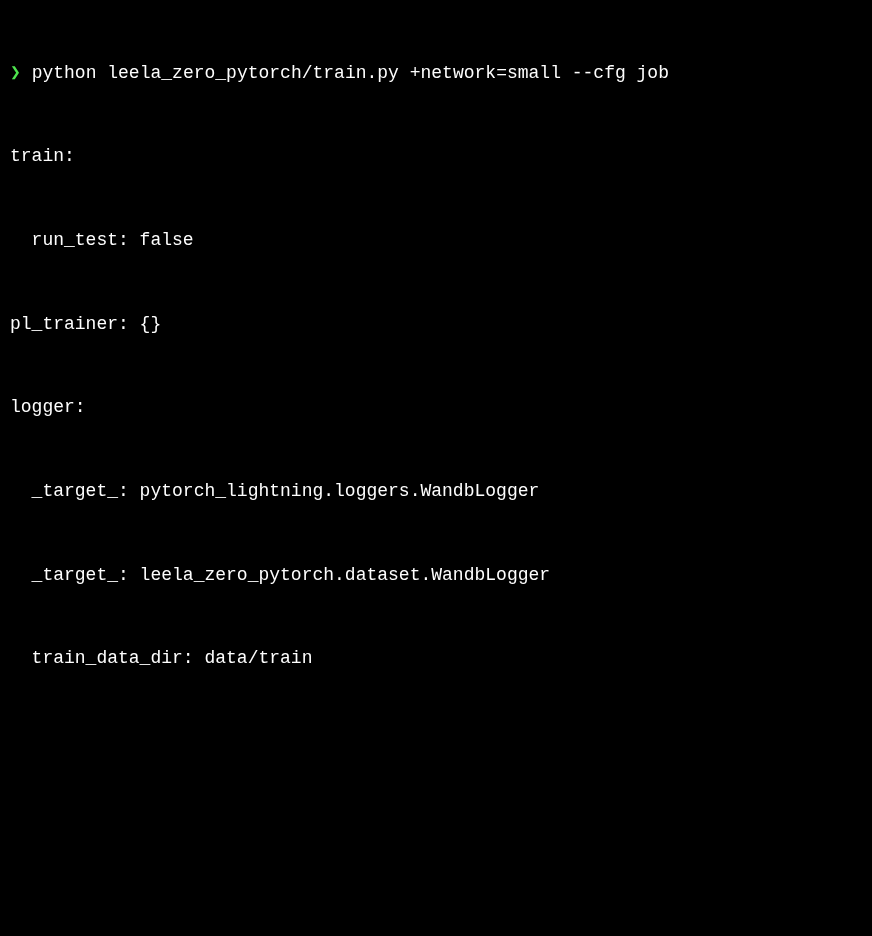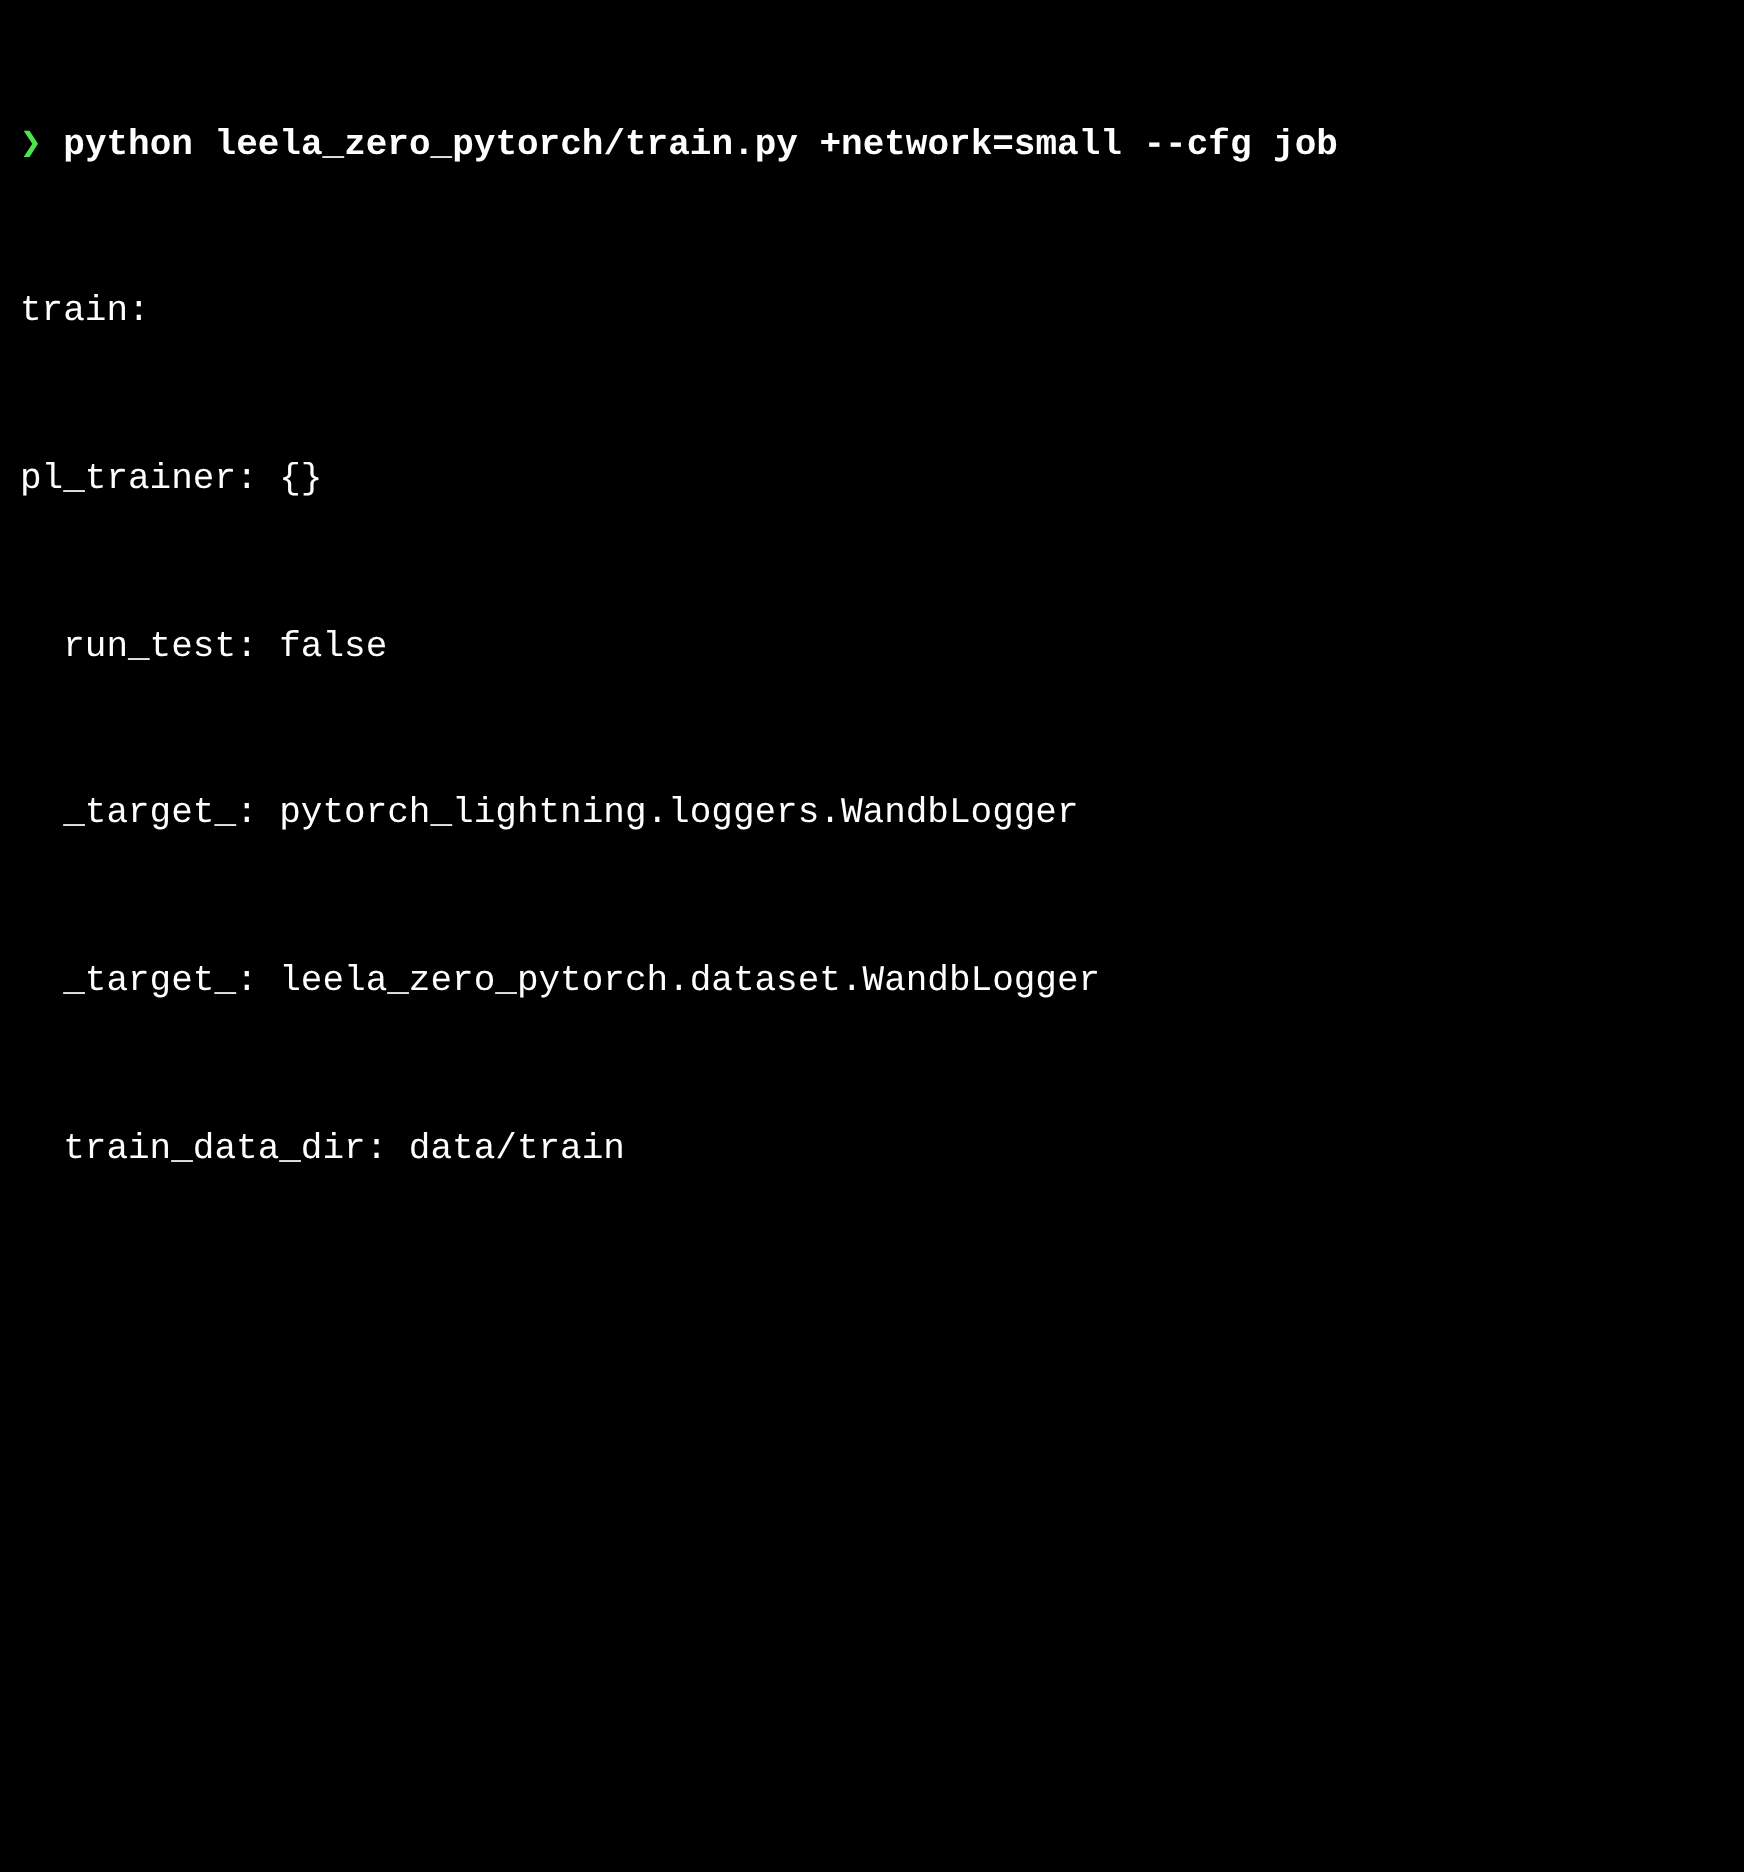--- a/index.html
+++ b/index.html
@@ -20,34 +20,34 @@
     }
     .terminal {
       white-space: pre;
     }
     .prompt-char {
       color: #4ee44e;
       font-weight: bold;
     }
     .command {
       color: #fefefe;
-      font-weight: bold;
     }
     .line {
       padding: 0 10px;
     }
   </style>
 </head>
 <body>
 
 <div class="terminal">
   <div class="line"><span class="prompt-char">❯</span> <span class="command">python leela_zero_pytorch/train.py +network=small --cfg job</span></div>
   <div class="line">train:</div>
+  <div class="line">  run_test: false</div>
   <div class="line">pl_trainer: {}</div>
-  <div class="line">  run_test: false</div>
+  <div class="line">logger:</div>
   <div class="line">  _target_: pytorch_lightning.loggers.WandbLogger</div>
   <div class="line">  _target_: leela_zero_pytorch.dataset.WandbLogger</div>
   <div class="line">  train_data_dir: data/train</div>
   
   
   
   
   
   
   

